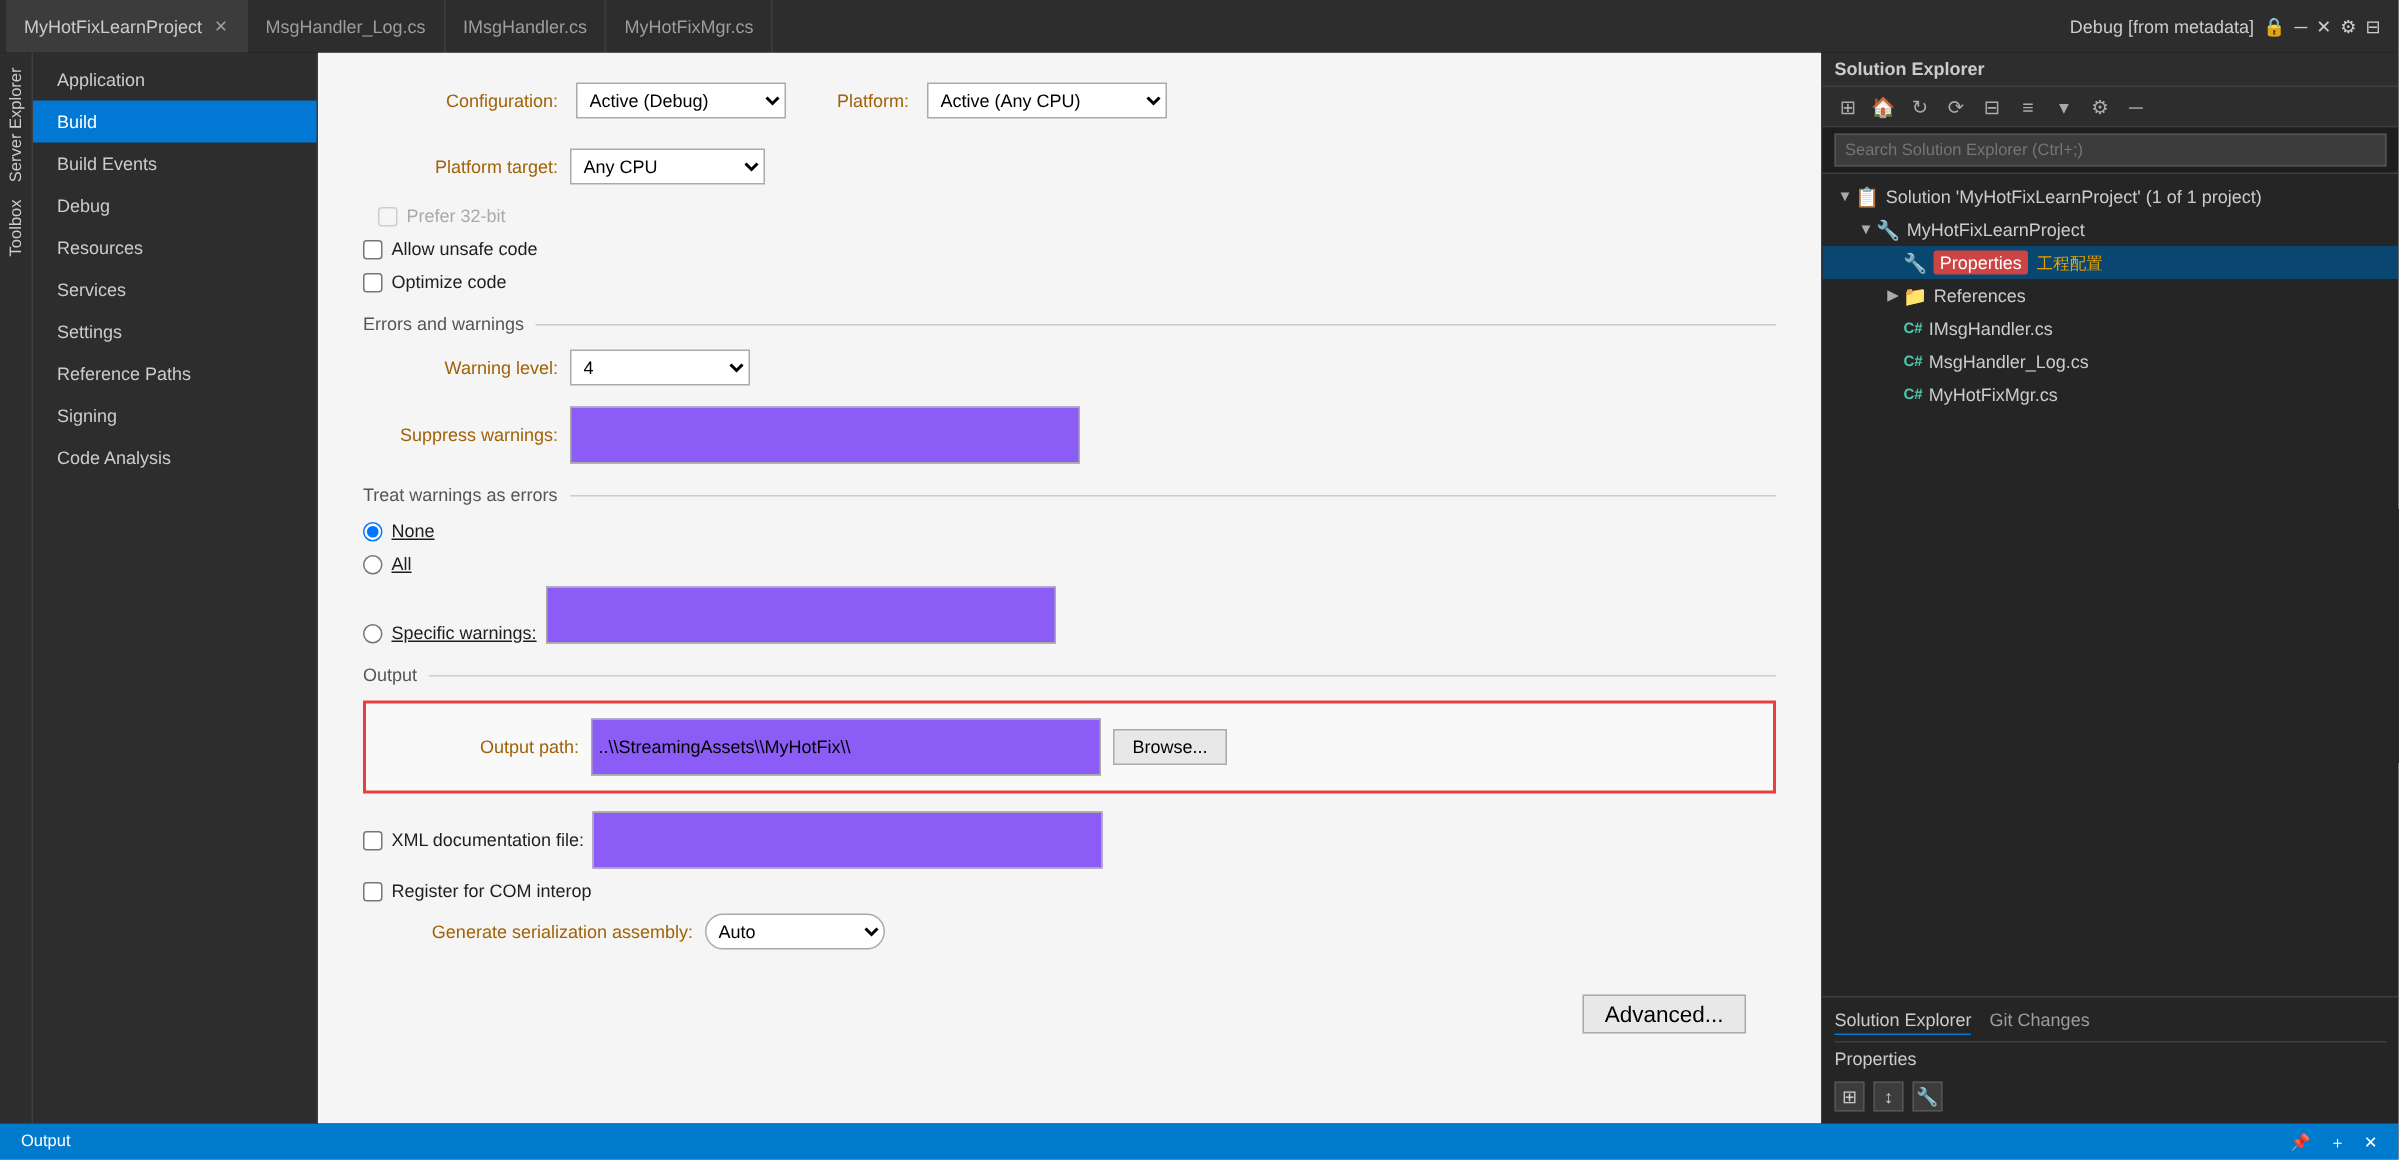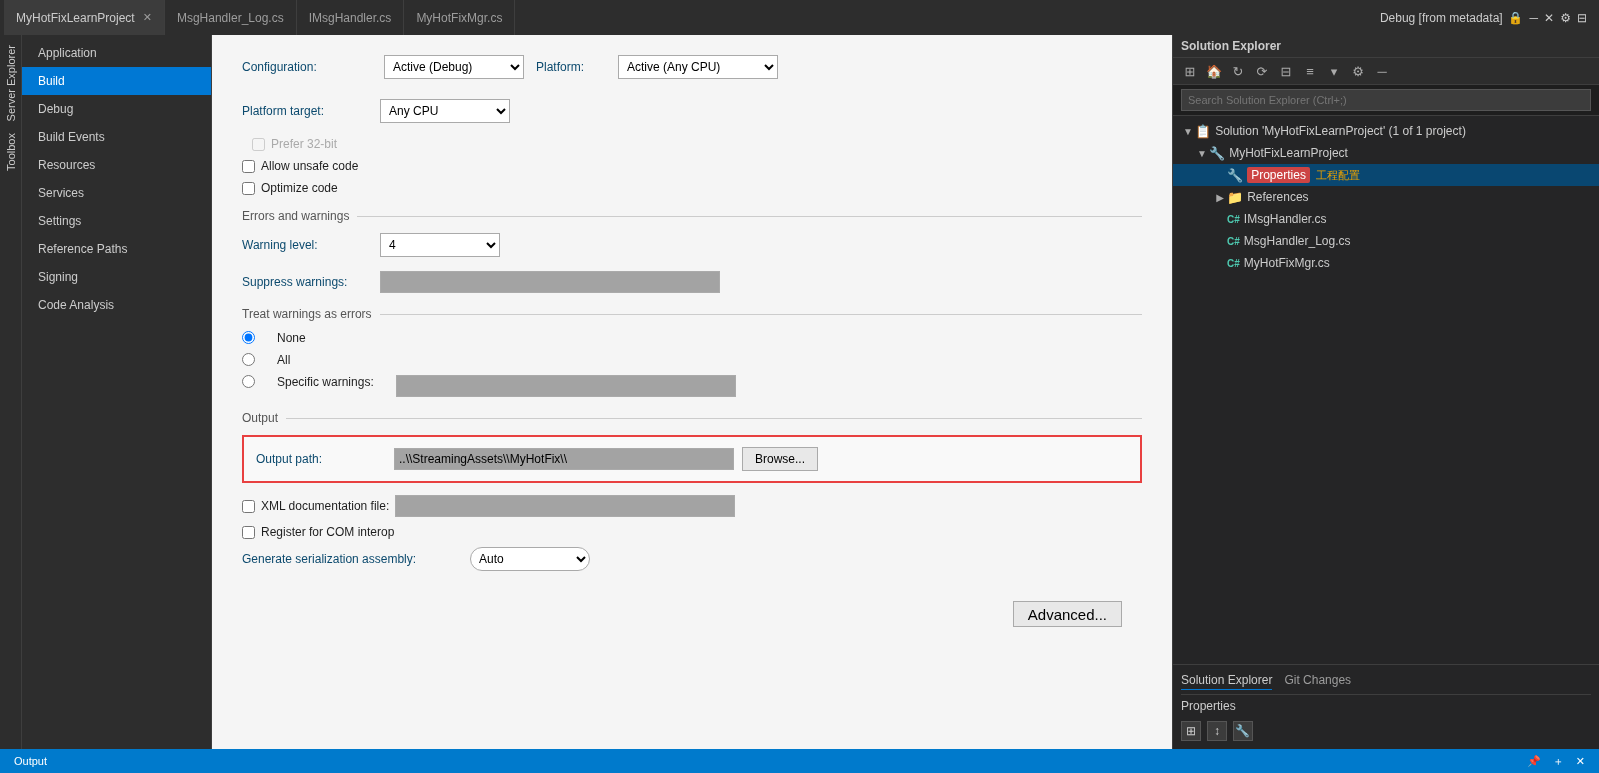--- a/index.html
+++ b/index.html
@@ -113,22 +113,23 @@
     }
 
     .form-row {
       display: flex;
       align-items: center;
       margin-bottom: 14px;
       gap: 8px;
     }
     .form-label {
       font-size: 12px;
-      color: #0c4a6e;
+      color: #a16207;
       min-width: 130px;
+      text-align: right;
     }
     .form-select {
       height: 24px;
       border: 1px solid #aaa;
       background: #fff;
       font-size: 12px;
       padding: 0 4px;
       cursor: pointer;
       outline: none;
       min-width: 120px;
@@ -163,32 +164,33 @@
     .checkbox-label {
       font-size: 12px;
       color: #1e1e1e;
     }
     .checkbox-label.disabled {
       color: #aaa;
     }
 
     .radio-row {
       display: flex;
-      align-items: flex-start;
+      align-items: flex-end;
       margin-bottom: 8px;
-      gap: 22px;
+      gap: 6px;
+      text-decoration: underline;
     }
     .radio-row input[type="radio"] {
       cursor: pointer;
     }
 
     .text-input {
-      height: 22px;
+      height: 38px;
       border: 1px solid #aaa;
-      background: #a3a3a3;
+      background: #8b5cf6;
       font-size: 12px;
       padding: 0 4px;
       outline: none;
     }
     .text-input-wide {
       width: 340px;
     }
     .text-input-medium {
       width: 340px;
     }
@@ -219,21 +221,21 @@
       padding: 0 14px;
       background: #e8e8e8;
       border: 1px solid #aaa;
       font-size: 15px;
       cursor: pointer;
       margin-top: 30px;
     }
 
     
     .right-panel {
-      width: 427px;
+      width: 385px;
       background: #252526;
       flex-shrink: 0;
       border-left: 1px solid #3e3e3e;
       display: flex;
       flex-direction: column;
     }
     .right-panel-header {
       display: flex;
       align-items: center;
       justify-content: space-between;
@@ -423,24 +425,24 @@
   </div>
 
   <div class="left-nav">
     <div class="nav-item">
       <span>Application</span>
     </div>
     <div class="nav-item active">
       <span>Build</span>
     </div>
     <div class="nav-item">
+      <span>Build Events</span>
+    </div>
+    <div class="nav-item">
       <span>Debug</span>
-    </div>
-    <div class="nav-item">
-      <span>Build Events</span>
     </div>
     <div class="nav-item">
       <span>Resources</span>
     </div>
     <div class="nav-item">
       <span>Services</span>
     </div>
     <div class="nav-item">
       <span>Settings</span>
     </div>

